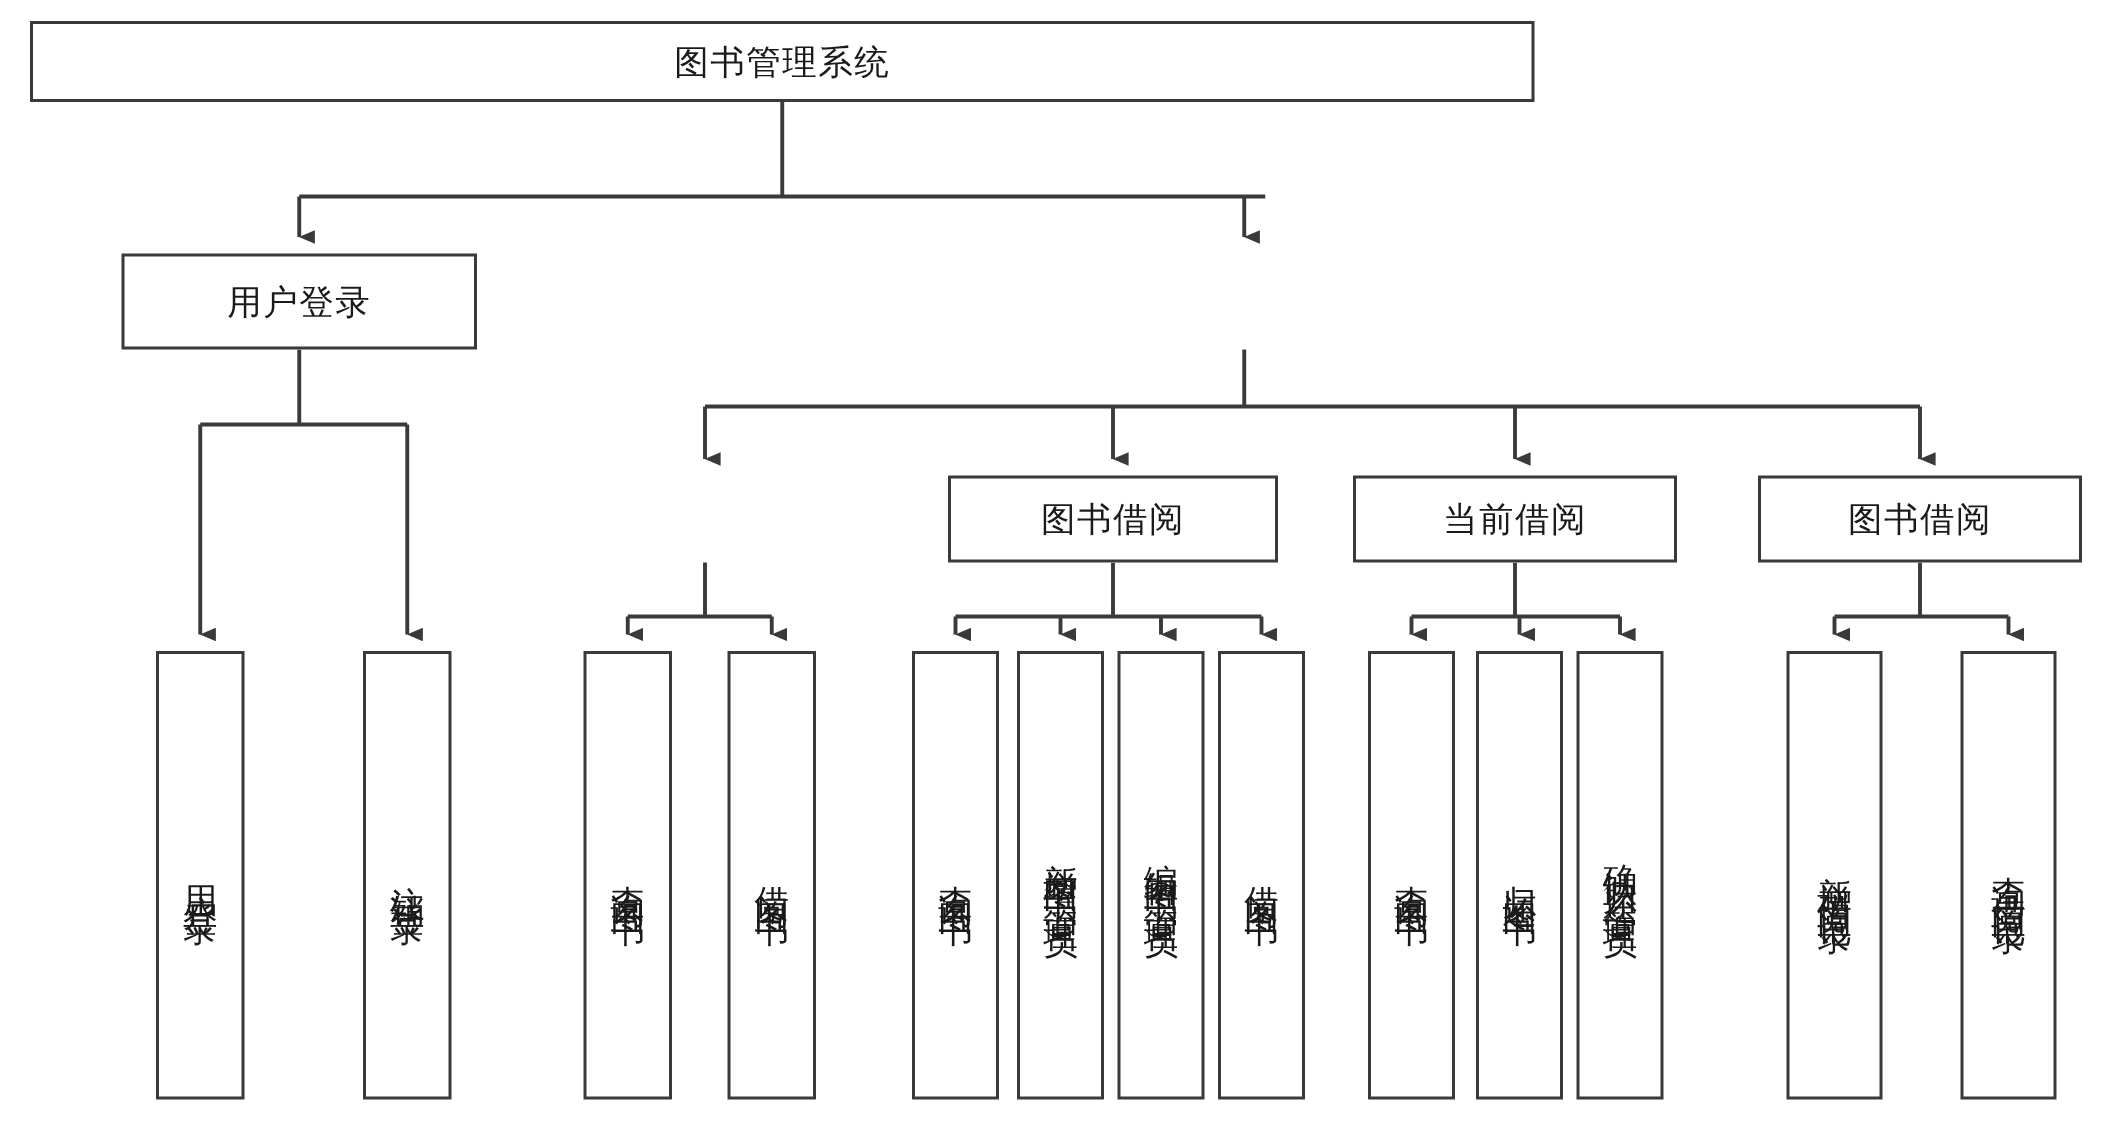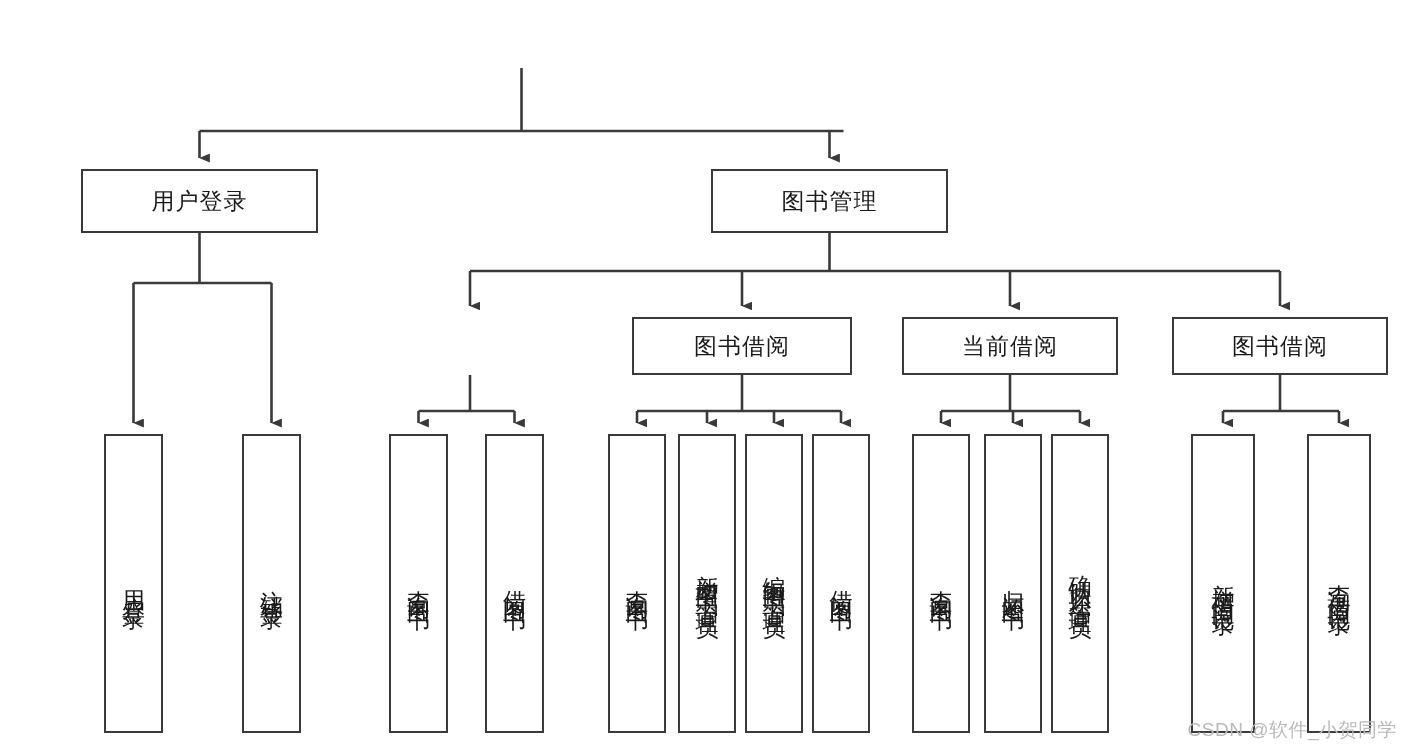--- a/index.html
+++ b/index.html
@@ -111,26 +111,26 @@
       <path d="M1013,411 L1013,423" marker-end="url(#arrow)"></path>
       <path d="M1080,411 L1080,423" marker-end="url(#arrow)"></path>
 
       <path d="M1280,375 L1280,411"></path>
       <path d="M1223,411 L1339,411"></path>
       <path d="M1223,411 L1223,423" marker-end="url(#arrow)"></path>
       <path d="M1339,411 L1339,423" marker-end="url(#arrow)"></path>
     </g>
   </svg>
 
+  <div class="node h" style="left:20px; top:14px; width:1003px; height:54px;">
+    <span class="htext">图书管理系统</span>
+  </div>
 
   <div class="node h" style="left:81px; top:169px; width:237px; height:64px;">
     <span class="htext">用户登录</span>
-  </div>
-  <div class="node h" style="left:711px; top:169px; width:237px; height:64px;">
-    <span class="htext">图书管理</span>
   </div>
 
   <div class="node h" style="left:902px; top:317px; width:216px; height:58px;">
     <span class="htext">当前借阅</span>
   </div>
   <div class="node h" style="left:632px; top:317px; width:220px; height:58px;">
     <span class="htext">图书借阅</span>
   </div>
   <div class="node h" style="left:1172px; top:317px; width:216px; height:58px;">
     <span class="htext">图书借阅</span>
@@ -173,15 +173,14 @@
     <span class="vtext">确认归还（管理员）</span>
   </div>
 
   <div class="node v" style="left:1191px; top:434px; width:64px; height:299px;">
     <span class="vtext">新增借阅记录</span>
   </div>
   <div class="node v" style="left:1307px; top:434px; width:64px; height:299px;">
     <span class="vtext">查询借阅记录</span>
   </div>
 
-  <div class="watermark">CSDN @软件_小贺同学</div>
 
 </div>
 
 </body></html>

